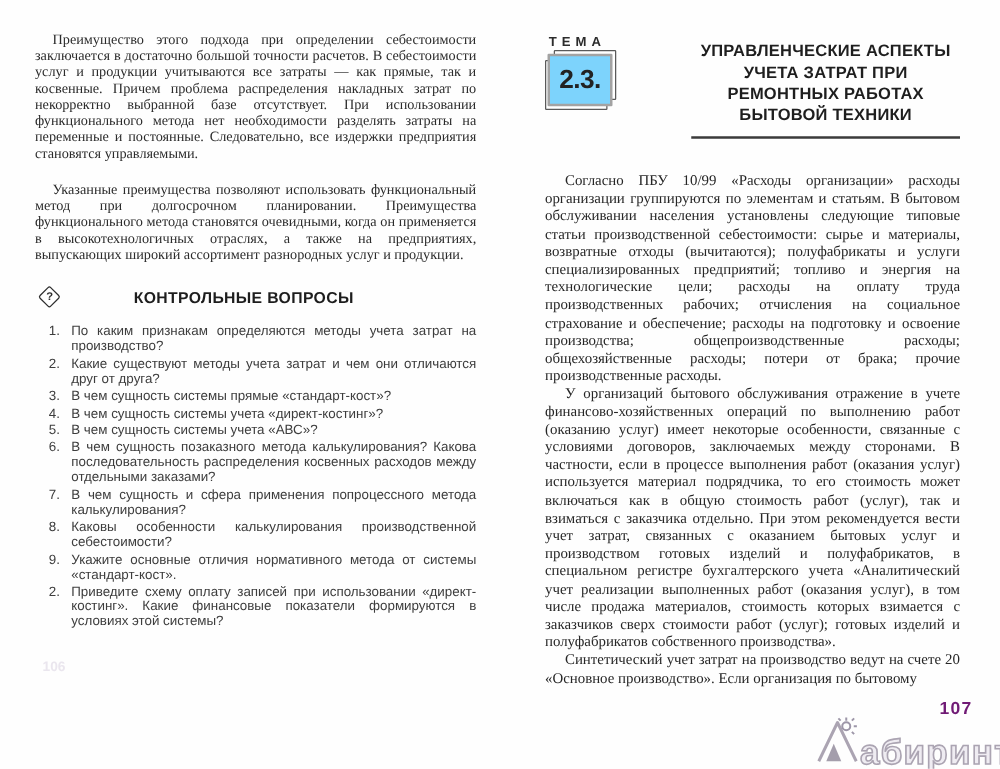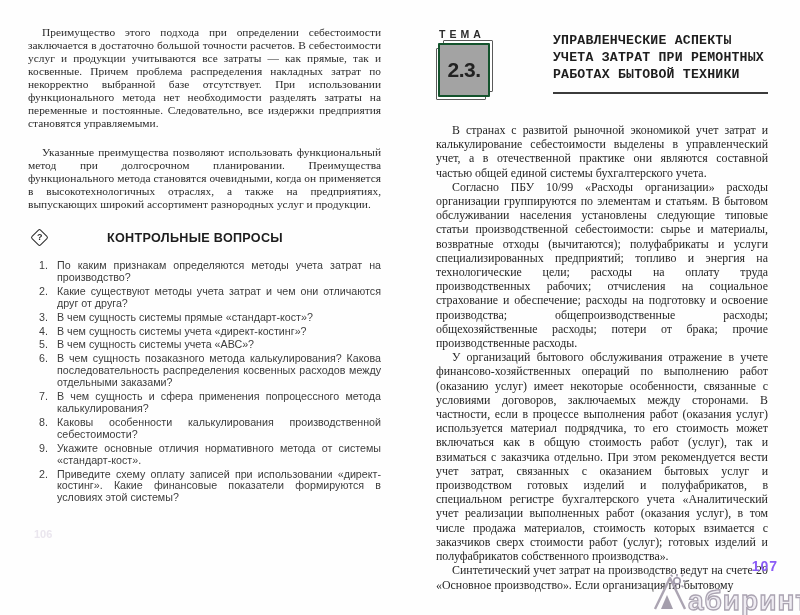--- a/index.html
+++ b/index.html
@@ -53,53 +53,53 @@
 
   
   .right-page { position:absolute; left:436px; top:26px; width:332px; }
   .rp-header { display:flex; align-items:flex-start;gap:47px; }
   .tema-col { width:58px; flex:0 0 58px; padding-top:2px; }
   .tema-label {
     font-family:"Liberation Sans", sans-serif; font-weight:bold;
     font-size:10.5px; letter-spacing:4px; color:#2c2c2c; margin-left:3px;
   }
   .tema-box {
-    position:relative; width:52px; height:54px; margin-top:3px; margin-left:2px;
-    border:2px solid #14532d; background:#a3a3a3; border-radius:1px;
+    position:relative; width:52px; height:42px; margin-top:3px; margin-left:2px;
+    border:2px solid #a3a3a3; background:#7dd3fc; border-radius:1px;
     display:flex; align-items:center; justify-content:center;
   }
   .tema-box::before {
     content:""; position:absolute; top:-5px; right:-5px; width:100%; height:100%;
     border:1.4px solid #5a5a5a; border-radius:1px; z-index:-1; background:#fff;
   }
   .tema-box::after {
     content:""; position:absolute; bottom:-5px; left:-4px; width:100%; height:100%;
     border:1.4px solid #5a5a5a; border-radius:1px; z-index:-2; background:#fff;
   }
   .tema-number {
     font-family:"Liberation Sans", sans-serif; font-weight:bold;
     font-size:21px; color:#222; letter-spacing:-0.5px;
   }
   .head-col { flex:1; margin-left:12px; padding-top:6px; }
   .rp-heading {
-    font-family:Liberation Mono, monospace; font-weight:bold;
-    font-size:13.2px; line-height:17px; color:#1e1e1e; letter-spacing:0.2px;
+    font-family:Liberation Sans, sans-serif; font-weight:bold;
+    font-size:13.2px; line-height:17px; color:#1e1e1e; letter-spacing:0.2px;text-align:center;
   }
   .head-rule { border-top:2px solid #3b3b3b; margin-top:9px; width:100%; }
 
   .rp-body { margin-top:26px; }
   .rp-body p {
     font-size:11.9px; line-height:14.2px; text-align:justify;
     text-indent:16px; color:#262626;
   }
 
   .right-pagenum {
     position:absolute; right:22px; top:558px;
     font-family:"Liberation Sans", sans-serif; font-weight:bold;
-    font-size:14px; color:#8b5cf6; letter-spacing:1px;
+    font-size:14px; color:#701a75; letter-spacing:1px;
   }
 
   
   .watermark {
     position:absolute; left:650px; top:572px;
     display:flex; align-items:flex-end; pointer-events:none;
   }
   .wm-icon { flex:0 0 auto; margin-right:-6px; }
   .wm-text {
     font-family:"Liberation Sans", sans-serif; font-weight:bold;
@@ -181,21 +181,20 @@
           <span class="tema-number">2.3.</span>
         </div>
       </div>
       <div class="head-col">
         <div class="rp-heading">УПРАВЛЕНЧЕСКИЕ АСПЕКТЫ УЧЕТА ЗАТРАТ ПРИ РЕМОНТНЫХ РАБОТАХ БЫТОВОЙ ТЕХНИКИ</div>
         <div class="head-rule"></div>
       </div>
     </div>
 
     <div class="rp-body">
-      <p>В странах с развитой рыночной экономикой учет затрат и калькулирование себестоимости выделены в управленческий учет, а в отечественной практике они являются составной частью общей единой системы бухгалтерского учета.</p>
       <p>Согласно ПБУ 10/99 «Расходы организации» расходы организации группируются по элементам и статьям. В бытовом обслуживании населения установлены следующие типовые статьи производственной себестоимости: сырье и материалы, возвратные отходы (вычитаются); полуфабрикаты и услуги специализированных предприятий; топливо и энергия на технологические цели; расходы на оплату труда производственных рабочих; отчисления на социальное страхование и обеспечение; расходы на подготовку и освоение производства; общепроизводственные расходы; общехозяйственные расходы; потери от брака; прочие производственные расходы.</p>
       <p>У организаций бытового обслуживания отражение в учете финансово-хозяйственных операций по выполнению работ (оказанию услуг) имеет некоторые особенности, связанные с условиями договоров, заключаемых между сторонами. В частности, если в процессе выполнения работ (оказания услуг) используется материал подрядчика, то его стоимость может включаться как в общую стоимость работ (услуг), так и взиматься с заказчика отдельно. При этом рекомендуется вести учет затрат, связанных с оказанием бытовых услуг и производством готовых изделий и полуфабрикатов, в специальном регистре бухгалтерского учета «Аналитический учет реализации выполненных работ (оказания услуг), в том числе продажа материалов, стоимость которых взимается с заказчиков сверх стоимости работ (услуг); готовых изделий и полуфабрикатов собственного производства».</p>
       <p>Синтетический учет затрат на производство ведут на счете 20 «Основное производство». Если организация по бытовому</p>
     </div>
   </div>
 
   <div class="right-pagenum">107</div>
 
   <div class="watermark">
     <span class="wm-icon">

